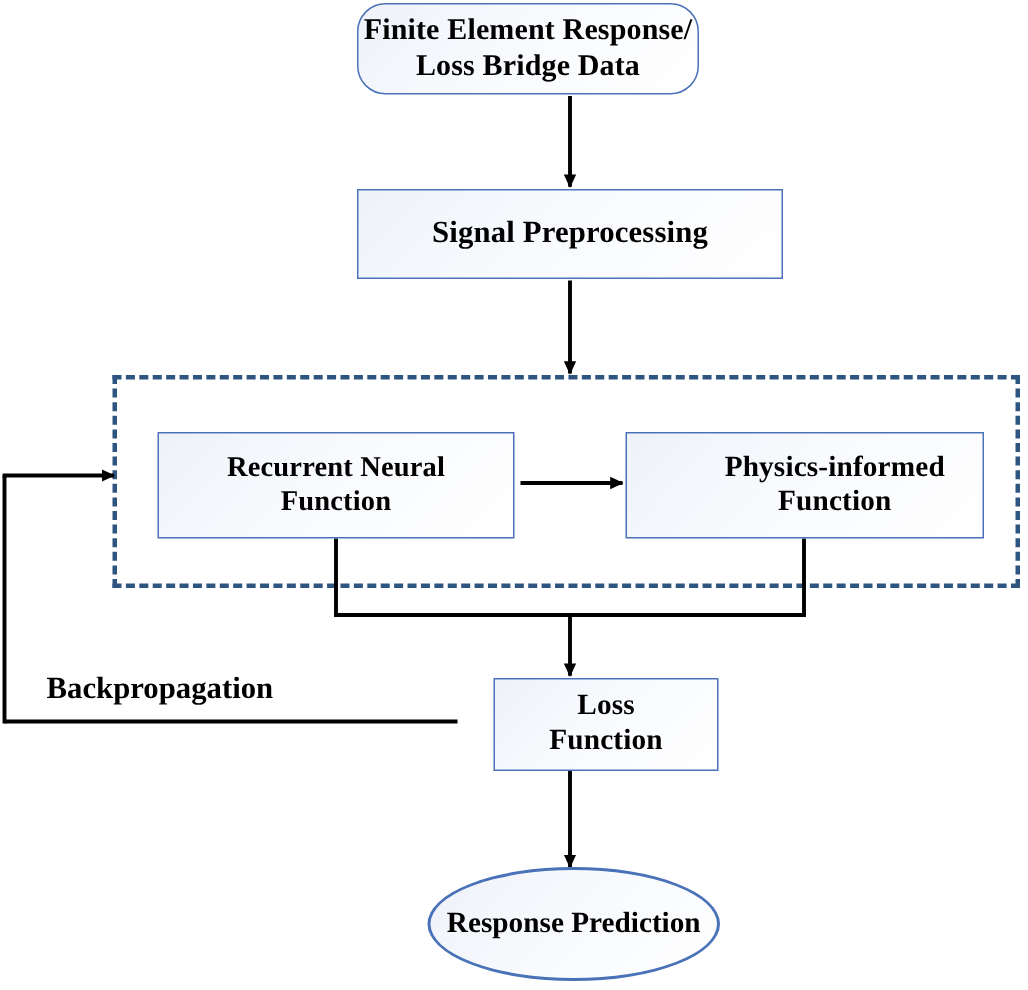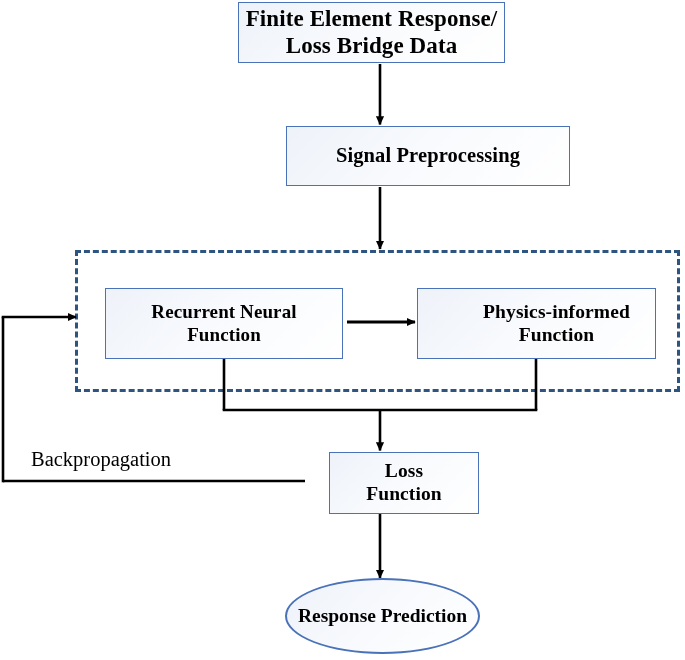--- a/index.html
+++ b/index.html
@@ -27,22 +27,22 @@
     align-items: center;
     justify-content: center;
     text-align: center;
     font-weight: bold;
     color: #000000;
     line-height: 1.16;
     letter-spacing: 0.1px;
   }
   .node span { display: block; }
 
-  #node-fe       { left: 238px; top: 2px;   width: 267px; height: 61px;  font-size: 23px; }
-  #node-signal   { left: 238px; top: 126px; width: 284px; height: 60px;  font-size: 20.5px; margin-left: 48px; }
+  #node-fe       { left: 238px; top: 2px;   width: 228px; height: 61px;  font-size: 20px; border-radius: 19px; }
+  #node-signal   { left: 238px; top: 126px; width: 284px; height: 60px;  font-size: 20.5px; }
   #node-rnn      { left: 105px; top: 288px; width: 238px; height: 71px;  font-size: 19px; }
   #node-pif      { left: 417px; top: 288px; width: 239px; height: 71px;  font-size: 19.5px; padding-left: 40px; }
   #node-loss     { left: 305px; top: 452px; width: 150px; height: 62px;  font-size: 19.5px; margin-left: 24px; }
 
   
   #dashed-group {
     position: absolute;
     left: 75px;
     top: 250px;
     width: 605px;
@@ -72,21 +72,21 @@
     line-height: 1.16;
     color: #000;
   }
 
   
   #label-backprop {
     position: absolute;
     left: 31px;
     top: 448px;
     font-size: 20.5px;
-    font-weight: normal;
+    font-weight: bold;
     color: #000;
     white-space: nowrap;
   }
 
   
   #connectors {
     position: absolute;
     left: 0;
     top: 0;
     width: 685px;

